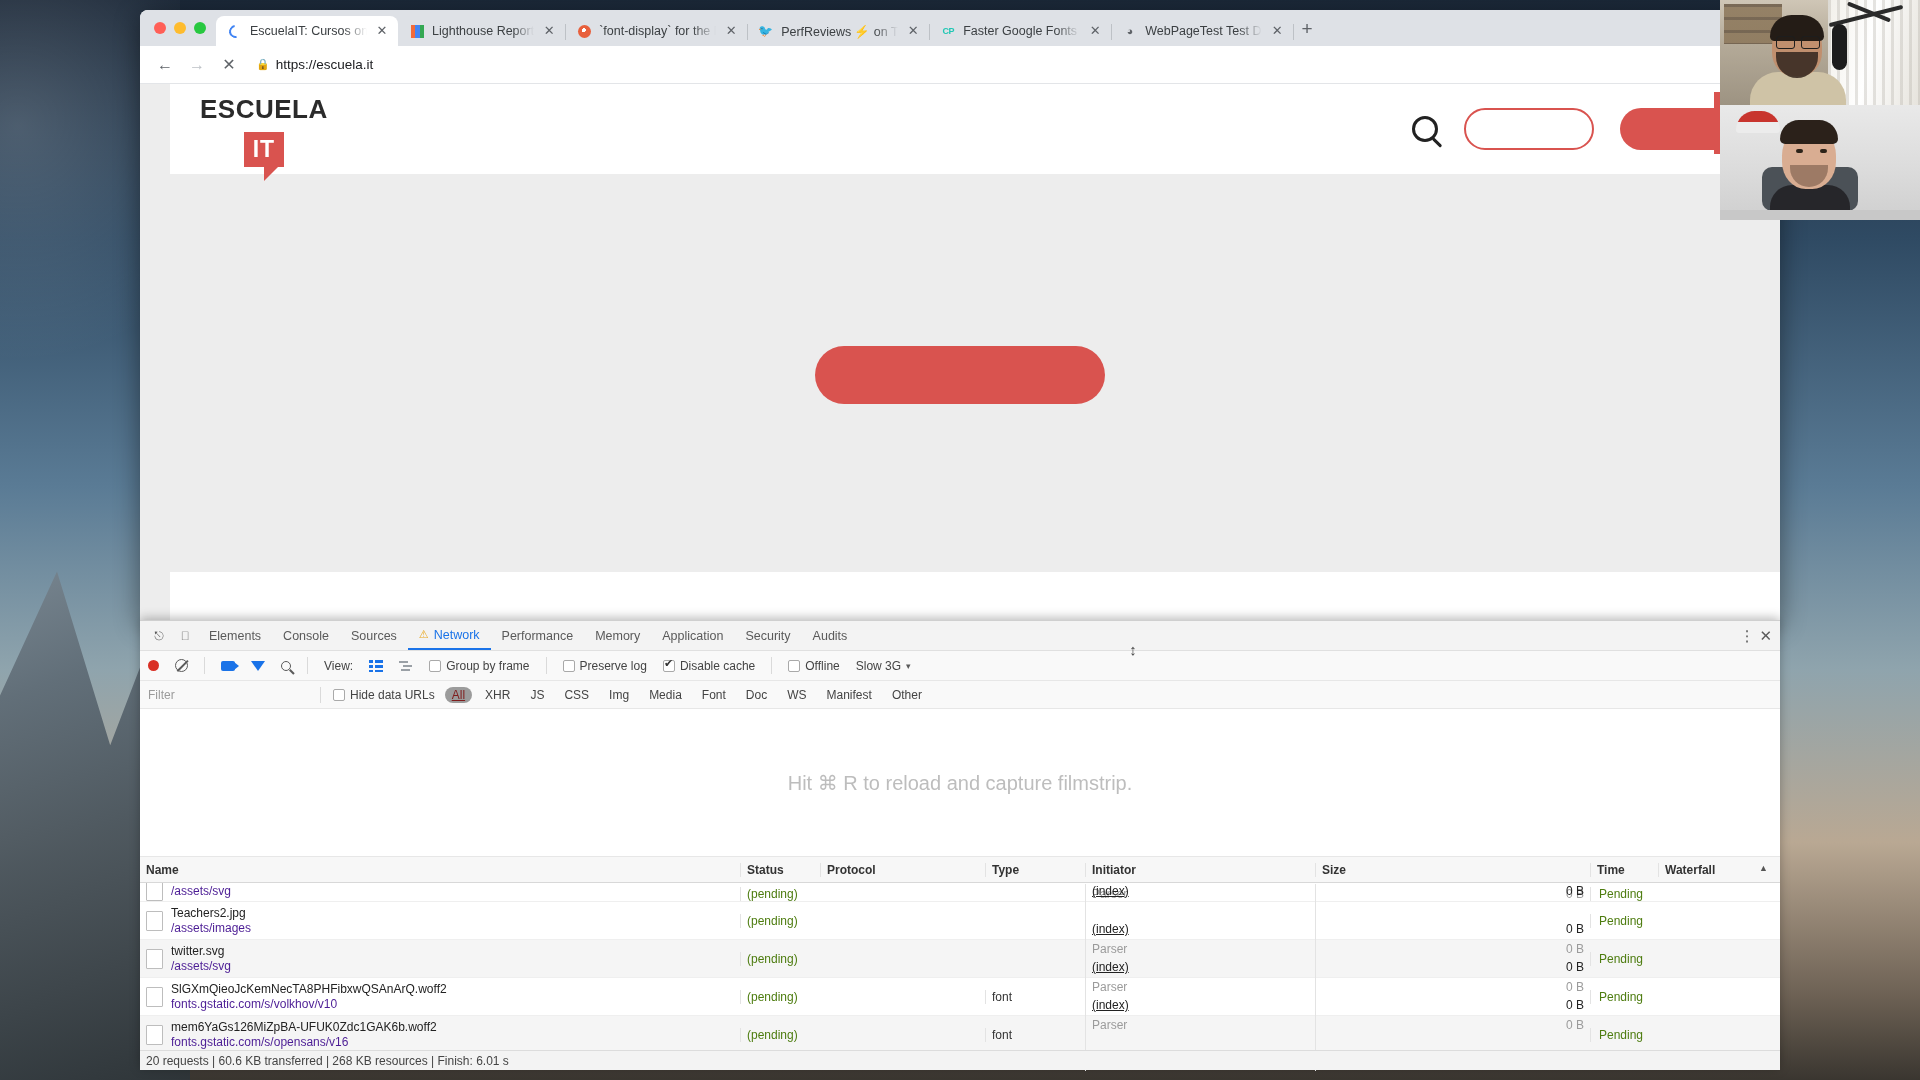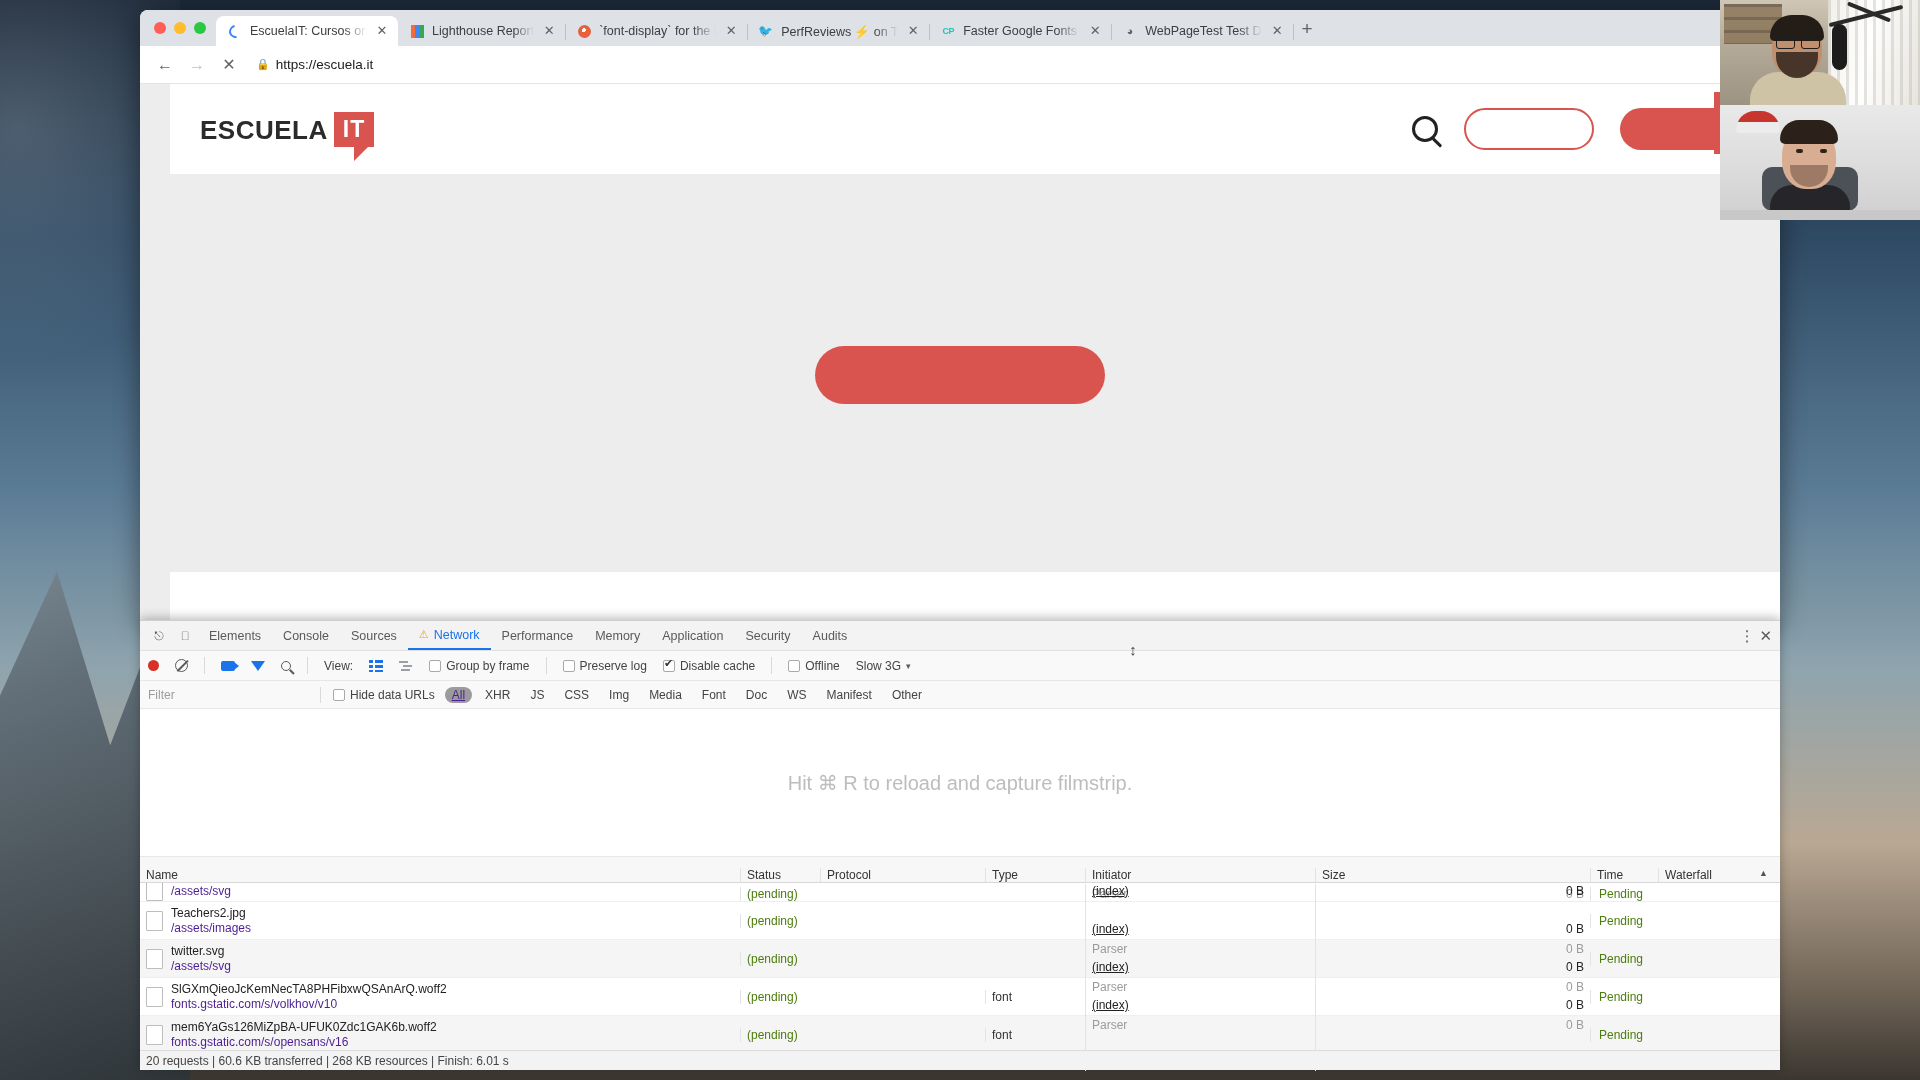--- a/index.html
+++ b/index.html
@@ -90,21 +90,21 @@
   #urlbox{ flex:1; height:26px; display:flex; align-items:center; gap:6px; padding-left:10px;
            font-size:13.5px; color:#202124; }
   #lock{ font-size:11px; color:#5f6368; }
 
   
   #viewport{ position:absolute; left:0; top:74px; right:0; bottom:0; background:#ededed; overflow:hidden; }
   #site-header{
     position:absolute; left:30px; right:0; top:0; height:90px; background:#fff;
     display:flex; align-items:center; justify-content:space-between; padding:0 30px 0 30px;
   }
-  .logo{ display:flex; align-items:flex-end; gap:6px; }
+  .logo{ display:flex; align-items:center; gap:6px;flex-direction:column; }
   .logo-text{ font-size:26px; font-weight:bold; letter-spacing:.5px; color:#2b2b2b; line-height:34px; }
   .logo-badge{
     background:#d9534f; color:#fff; font-size:23px; font-weight:bold;
     padding:4px 9px 5px 9px; position:relative; line-height:26px; letter-spacing:1px;
   }
   .logo-badge:after{
     content:""; position:absolute; right:6px; bottom:-14px;
     border-left:14px solid #d9534f; border-bottom:14px solid transparent;
   }
   .hdr-right{ display:flex; align-items:center; gap:26px; }
@@ -183,32 +183,32 @@
   .tl-item{ display:flex;align-items:center;gap:5px; color:#444; }
   .caret{ font-size:9px; color:#5a5a5a; }
 
   #dt-filterbar{
     height:28px; display:flex; align-items:center; gap:0; padding:0 8px;
     border-bottom:1px solid #e7e7e7; background:#f9f9f9; font-size:12px; color:#5a5a5a;
   }
   #filter-input{ width:160px; color:#9b9b9b; }
   #filter-sep{ width:1px;height:16px;background:#dadada; margin:0 12px;}
   .type-chip{ padding:1px 7px; border-radius:9px; color:#444; font-size:12px; }
-  .type-chip.sel{ background:#9b9b9b; color:#4c1d95;text-decoration:underline; }
+  .type-chip.sel{ background:#9b9b9b; color:#7f1d1d;text-decoration:underline; }
   .type-row{ display:flex; align-items:center; gap:6px; }
 
   #filmstrip-msg{
     height:148px; display:flex; align-items:center; justify-content:center;
     color:#bdbdbd; font-size:20px; background:#fff; border-bottom:1px solid #e7e7e7;
   }
 
   
   #req-head{
-    display:flex; height:26px; align-items:flex-end; background:#f7f7f7;
-    border-bottom:1px solid #d8d8d8; font-size:12px; color:#333;
+    display:flex; height:26px; align-items:center; background:#f7f7f7;
+    border-bottom:1px solid #d8d8d8; font-size:12px; color:#333;font-weight:bold;
   }
   #req-head > div, .r-cell{ padding:0 6px; overflow:hidden; white-space:nowrap; }
   .c-name{ width:600px; flex:0 0 600px; }
   .c-status{ width:80px; flex:0 0 80px; border-left:1px solid #e3e3e3;}
   .c-proto{ width:165px; flex:0 0 165px; border-left:1px solid #e3e3e3;}
   .c-type{ width:100px; flex:0 0 100px; border-left:1px solid #e3e3e3;}
   .c-init{ width:230px; flex:0 0 230px; border-left:1px solid #e3e3e3;}
   .c-size{ width:275px; flex:0 0 275px; border-left:1px solid #e3e3e3;}
   .c-time{ width:68px; flex:0 0 68px; border-left:1px solid #e3e3e3;padding-left:8px;}
   .c-wf{ flex:1 1 auto; border-left:1px solid #e3e3e3; display:flex; justify-content:space-between; }

